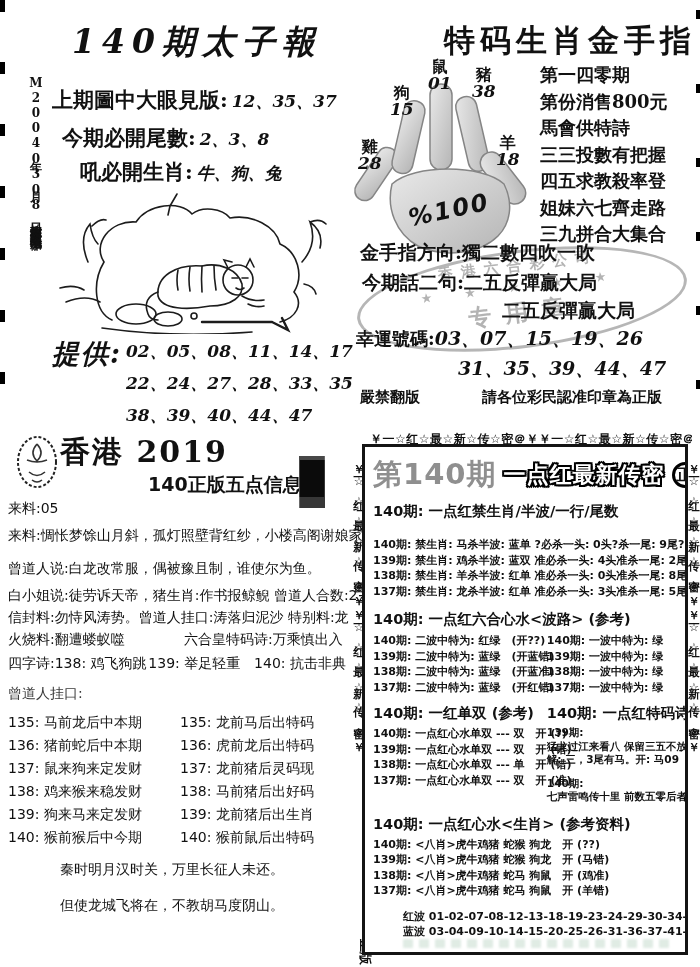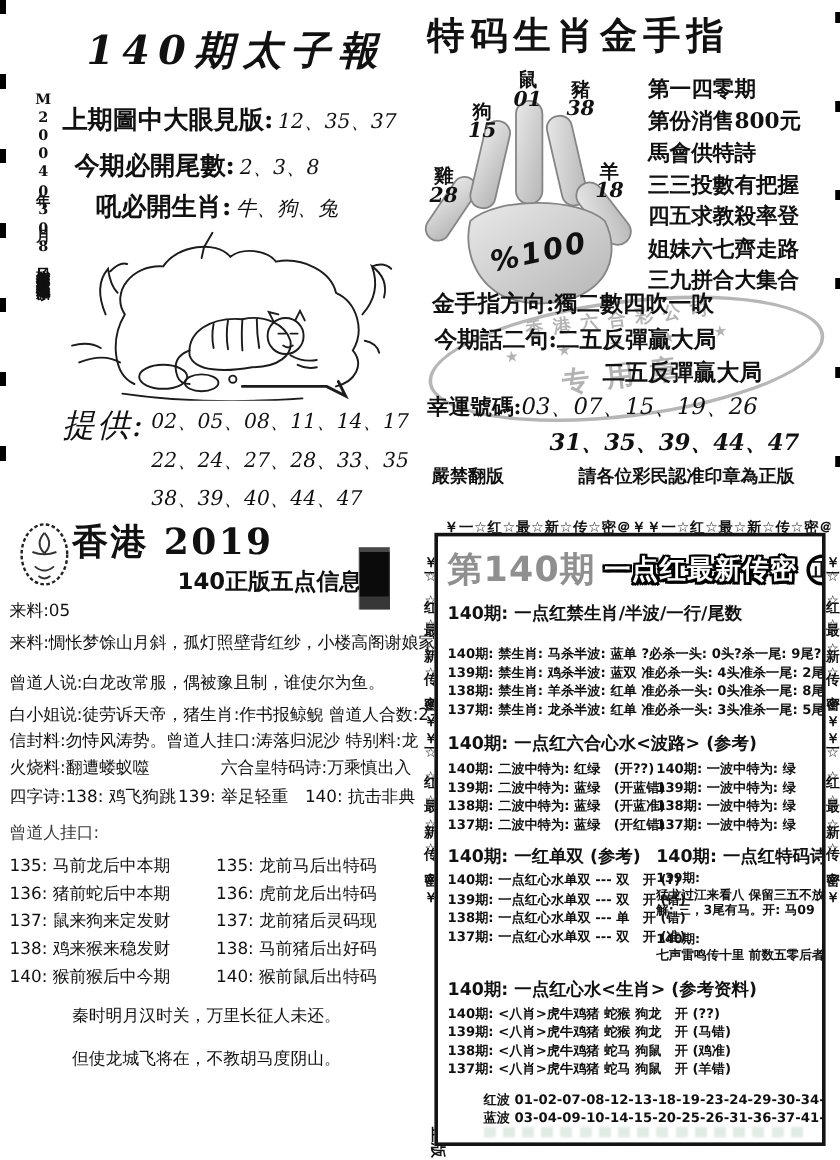--- a/index.html
+++ b/index.html
@@ -1,39 +1,39 @@
 <!DOCTYPE html>
 <html><head>
 <meta charset="utf-8">
 <style>
   *{box-sizing:border-box;margin:0;padding:0}
   html,body{width:700px;height:967px;background:#fff;overflow:hidden}
   body{position:relative;font-family:"DejaVu Sans",sans-serif;color:#111}
   .abs{position:absolute}
   .serifb{font-family:"DejaVu Serif",serif;font-weight:bold}
-  .hand{font-family:"DejaVu Serif",serif;font-style:italic;font-weight:normal}
+  .hand{font-family:"DejaVu Serif",serif;font-style:italic;font-weight:bold}
   
   .edge-l{position:absolute;left:0;top:0;width:5px;height:430px;
     background:repeating-linear-gradient(180deg,#000 0 12px,transparent 12px 62px)}
   .edge-r{position:absolute;right:0;top:10px;width:4px;height:400px;
     background:repeating-linear-gradient(180deg,#000 0 9px,transparent 9px 74px)}
   
   .q-tl{position:absolute;left:0;top:0;width:350px;height:430px}
   .tz-side{position:absolute;left:24px;top:76px;width:20px;height:380px;
     writing-mode:vertical-rl;text-orientation:upright;font-size:12px;font-weight:bold;letter-spacing:1px}
   .tz-title{position:absolute;left:72px;top:20px;font-size:33px;letter-spacing:7px;font-style:italic;
     font-family:"DejaVu Serif",serif;font-weight:bold;white-space:nowrap}
   .tz-line{position:absolute;white-space:nowrap}
   .tz-line .k{font-size:21px}
   .tz-line .v{font-size:17px;margin-left:4px}
   .tz-prov-label{position:absolute;left:52px;top:336px;font-size:27px;letter-spacing:2px}
   .tz-prov-row{position:absolute;left:126px;font-size:17px;white-space:nowrap}
   
   .q-tr{position:absolute;left:350px;top:0;width:350px;height:430px}
-  .gf-title{position:absolute;left:6px;top:9px;width:340px;text-align:left;font-size:31px;letter-spacing:5px;white-space:nowrap}
+  .gf-title{position:absolute;left:6px;top:20px;width:340px;text-align:right;font-size:31px;letter-spacing:5px;white-space:nowrap}
   .gf-col{position:absolute;right:2px;top:62px;width:158px;z-index:2}
   .gf-col div{font-size:18px;line-height:26.5px;white-space:nowrap;font-family:"DejaVu Serif",serif;font-weight:bold}
   .gf-hand{position:absolute;left:2px;top:58px;z-index:1}
   .finger-label{position:absolute;z-index:2;text-align:center;line-height:17px}
   .finger-label .z{display:block;font-size:16px;font-family:"DejaVu Serif",serif;font-weight:bold}
   .finger-label .n{display:block;font-size:17px;font-style:italic;font-family:"DejaVu Serif",serif;font-weight:bold}
   .gf-palm{position:absolute;left:58px;top:196px;font-size:24px;font-weight:bold;font-style:italic;
     transform:rotate(-12deg);z-index:2;letter-spacing:2px}
   .gf-line{position:absolute;white-space:nowrap;z-index:2;font-family:"DejaVu Serif",serif;font-weight:bold}
   .gf-stamp{position:absolute;left:6px;top:250px;width:332px;height:98px;border:3px solid #9b9b9b;
@@ -246,20 +246,24 @@
       </div>
       <div class="bl-row">
         <span class="c1">137: 鼠来狗来定发财</span>
         <span>137: 龙前猪后灵码现</span>
       </div>
       <div class="bl-row">
         <span class="c1">138: 鸡来猴来稳发财</span>
         <span>138: 马前猪后出好码</span>
       </div>
       <div class="bl-row">
+        <span class="c1">139: 狗来马来定发财</span>
+        <span>139: 龙前猪后出生肖</span>
+      </div>
+      <div class="bl-row">
         <span class="c1">140: 猴前猴后中今期</span>
         <span>140: 猴前鼠后出特码</span>
       </div>
     </div>
 
     <div class="poem" style="margin-top:12px">秦时明月汉时关，万里长征人未还。</div>
     <div class="poem" style="margin-top:18px">但使龙城飞将在，不教胡马度阴山。</div>
   </div>
 </section>
 

